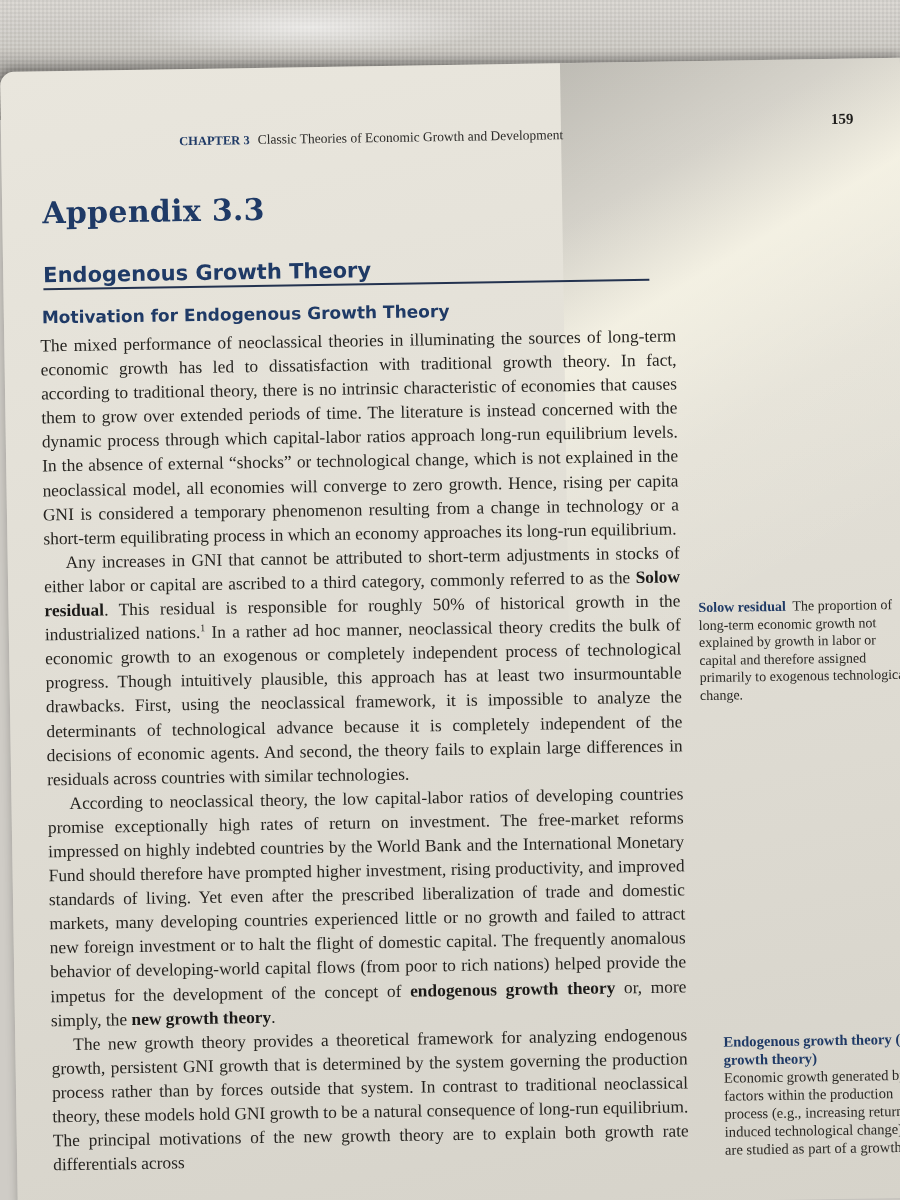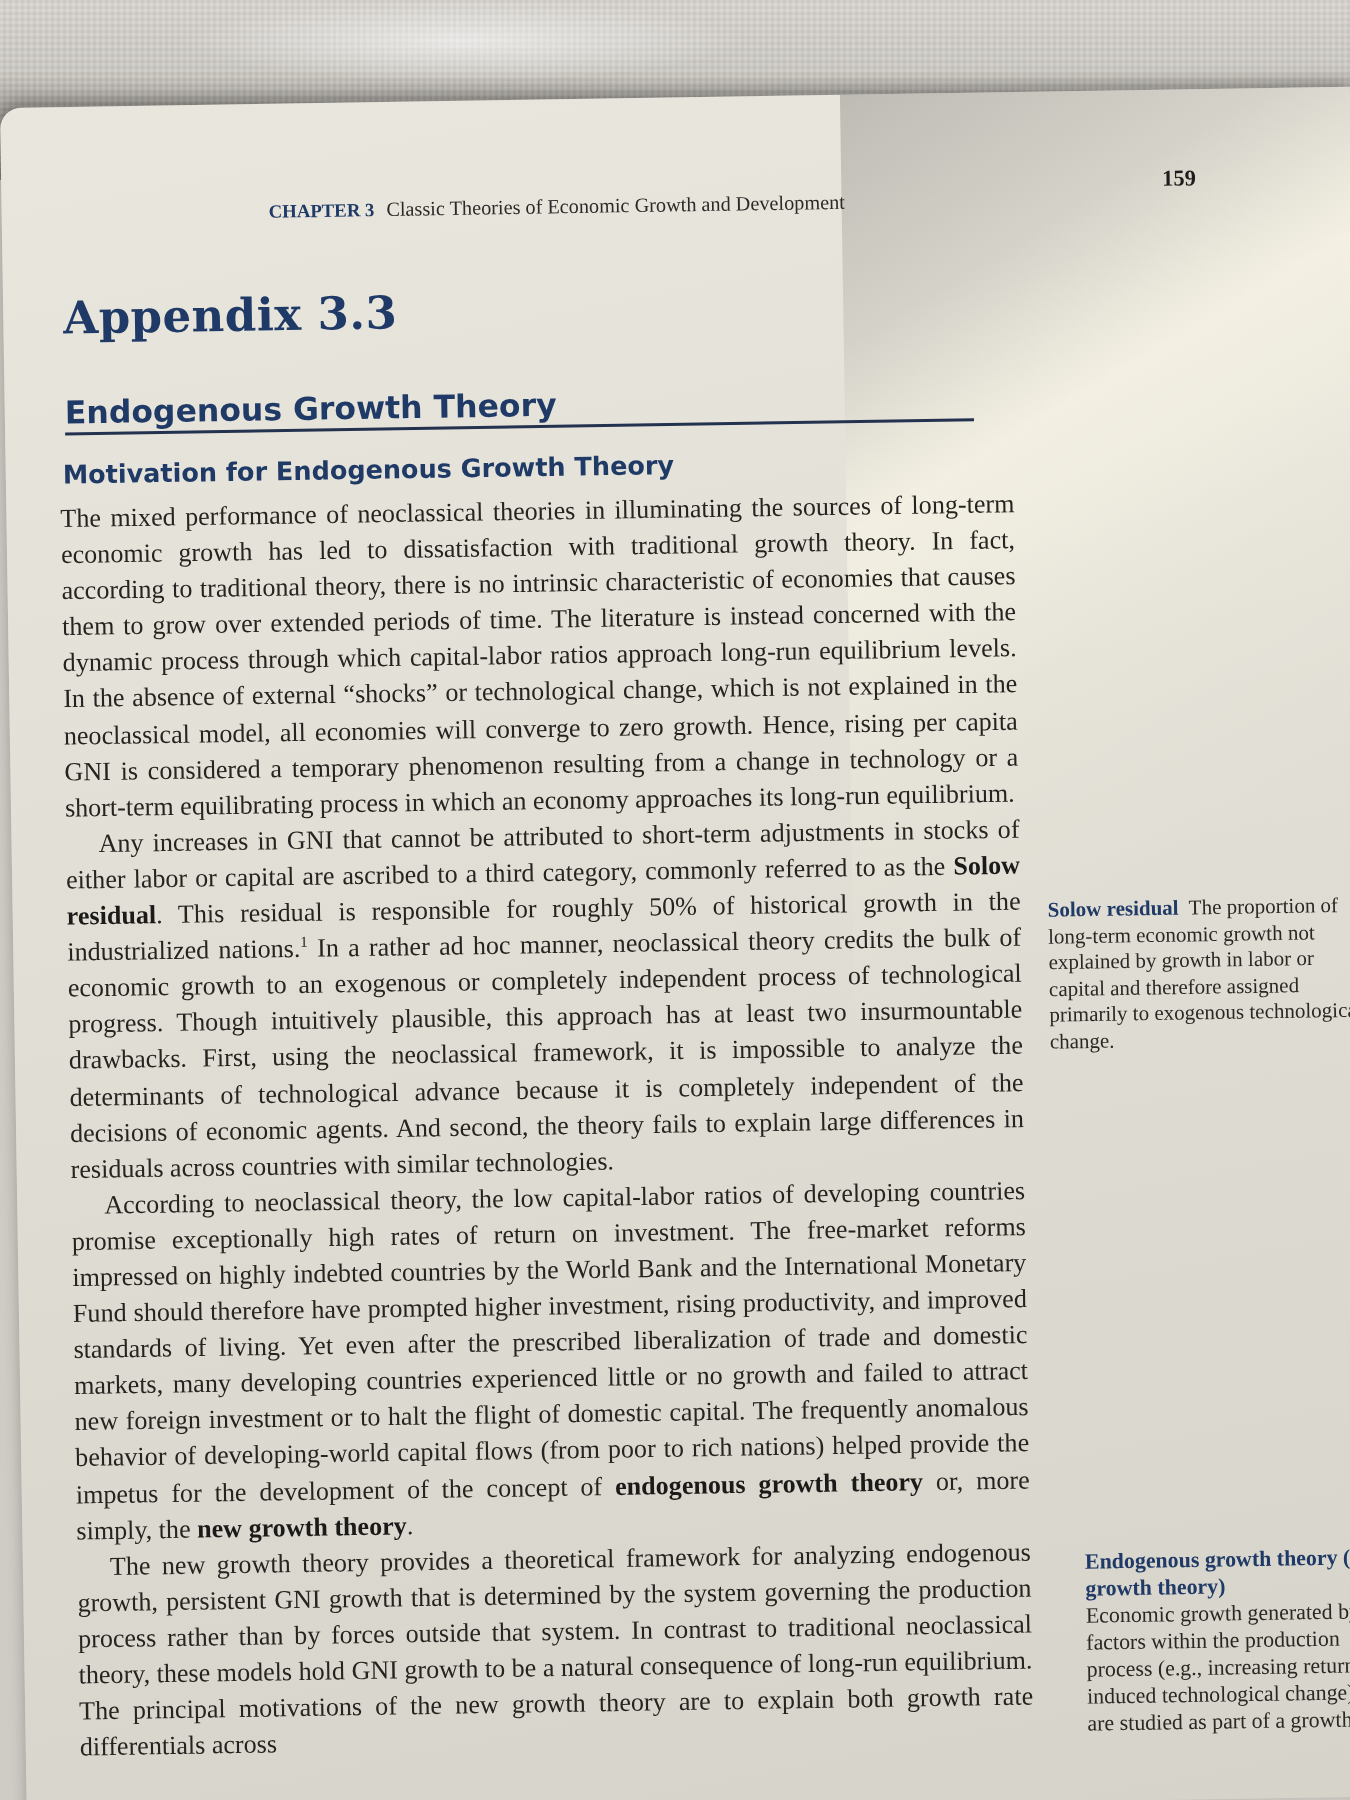--- a/index.html
+++ b/index.html
@@ -57,21 +57,21 @@
       white-space: nowrap;
     }
     .running-head .chap {
       color: #1f3a66;
       font-weight: bold;
       font-size: 12.5px;
       margin-right: 8px;
     }
     .page-number {
       position: absolute;
-      left: 774px; top: 52px;
+      left: 830px; top: 52px;
       font-size: 15px;
       font-weight: bold;
       color: #1e1d1b;
     }
     .appendix-title {
       position: absolute;
       left: 40px; top: 124px;
       margin: 0;
       font-family: "DejaVu Serif", serif;
       font-size: 30px;

